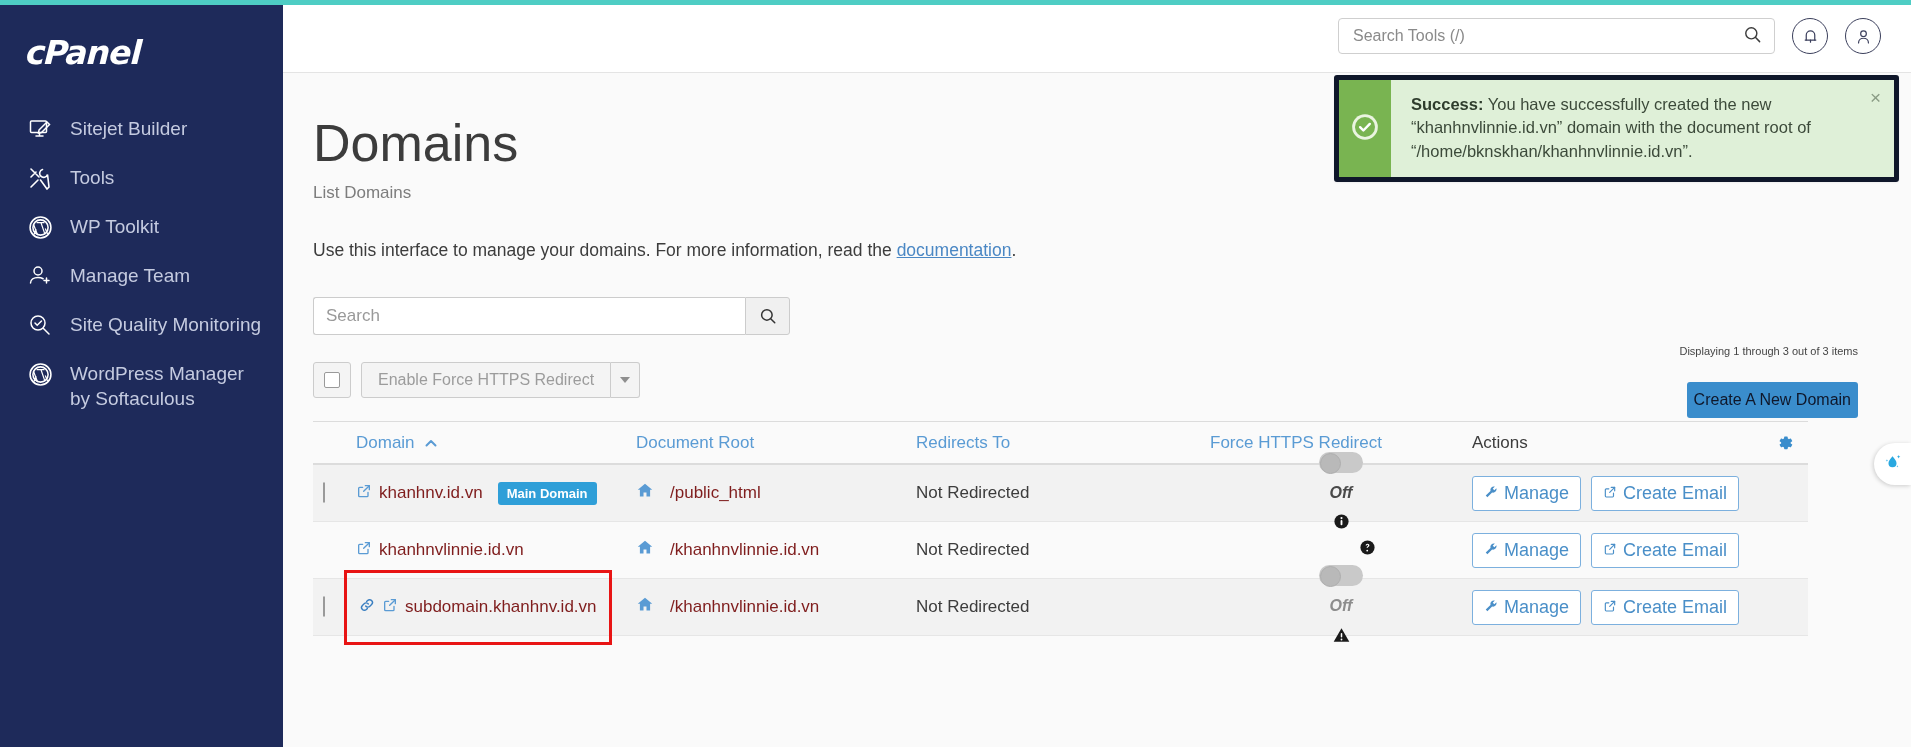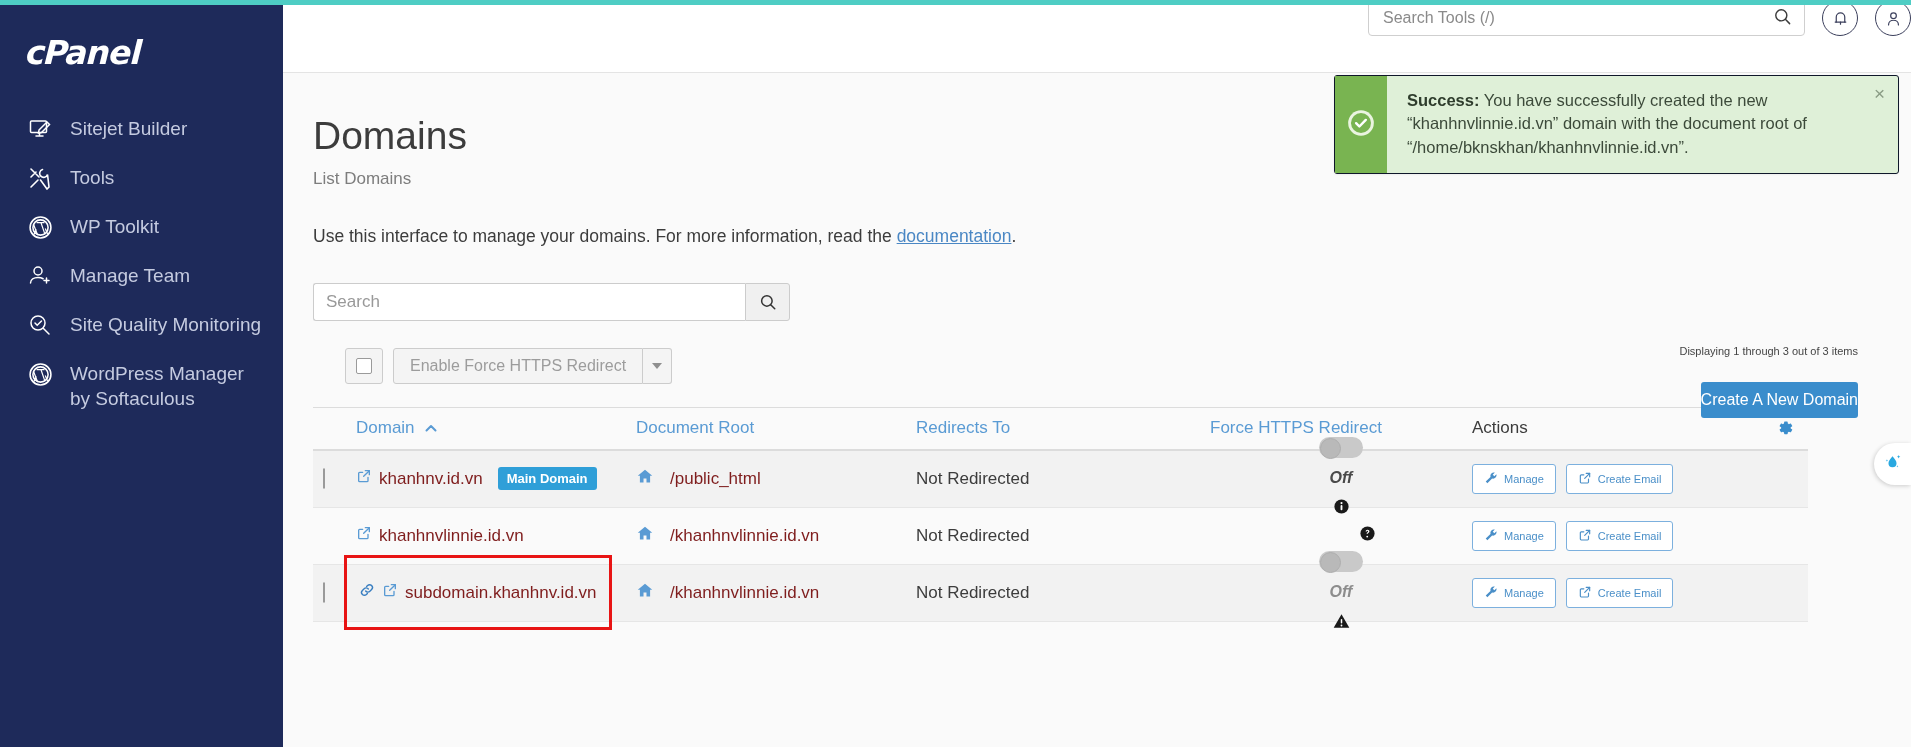--- a/index.html
+++ b/index.html
@@ -44,22 +44,22 @@
   .nav-icon svg { display: block; }
   .nav-label { padding-top: 1px; }
 
   
   .main {
     flex: 1; height: 747px; position: relative;
     background: #fafafa; overflow: hidden;
   }
   .topbar {
     height: 73px; background: #ffffff; border-bottom: 1px solid #e4e4e4;
-    display: flex; justify-content: flex-end;
-    gap: 17px; position: relative; z-index: 20;
+    display: flex; align-items: center; justify-content: flex-end;
+    padding-right: 30px; gap: 17px; position: relative; z-index: 20;
   }
   .tool-search {
     width: 437px; height: 36px; border: 1px solid #cfcfcf; border-radius: 4px;
     background: #fff; display: flex; align-items: center;
     padding: 0 12px 0 14px; gap: 8px;
   }
   .tool-search input {
     flex: 1; border: none; outline: none; font-size: 16px;
     color: #333; font-family: "Liberation Sans", sans-serif; background: transparent;
   }
@@ -67,41 +67,41 @@
   .circ-btn {
     width: 36px; height: 36px; border-radius: 50%;
     border: 1.4px solid #3b3f5c; background: #fff;
     display: flex; align-items: center; justify-content: center;
     cursor: pointer; color: #3b3f5c;
   }
 
   
   .notify {
     position: absolute; top: 75px; right: 12px; width: 565px;
-    display: flex; background: #dff0d8; border: 1px solid #0f172a;
+    display: flex; background: #dff0d8; border: 5px solid #0f172a;
     border-radius: 3px; z-index: 25; box-shadow: 0 1px 2px rgba(0,0,0,.05);
   }
   .notify-bar {
     width: 52px; min-width: 52px; background: #79b451;
     display: flex; align-items: center; justify-content: center;
   }
   .notify-body {
     padding: 13px 34px 14px 20px; font-size: 16.5px;
     color: #3c4a3a; line-height: 1.42; flex: 1;
   }
   .notify-body b { color: #2f3d2d; font-weight: 700; }
   .notify-close {
     position: absolute; top: 8px; right: 13px;
     font-size: 19px; color: #8a9c85; cursor: pointer; line-height: 1;
   }
 
   
   .content { padding: 42px 0 0 30px; position: relative; }
   .page-title {
-    font-size: 39px; color: #3c3c3c; font-weight: 400; line-height: 1.1;
+    font-size: 52px; color: #3c3c3c; font-weight: 400; line-height: 1.1;
   }
   .page-sub { font-size: 17px; color: #7d7d7d; margin-top: 11px; }
   .intro {
     font-size: 17.5px; color: #3c3c3c; margin-top: 37px;
   }
   .intro a { color: #4a87c4; text-decoration: underline; }
 
   .search-row { margin-top: 36px; display: flex; }
   .search-box {
     width: 432px; height: 38px; border: 1px solid #cccccc;
@@ -120,27 +120,27 @@
     display: flex; align-items: center; justify-content: center;
     cursor: pointer;
   }
 
   .displaying {
     position: absolute; right: 53px; top: 272px;
     font-size: 11px; color: #444;
   }
   .create-btn {
     position: absolute; right: 53px; top: 309px;
-    background: #3a8dcc; color: #ffffff; border: none; border-radius: 3px;
-    padding: 9px 0; font-size: 16px; cursor: pointer;
+    background: #3a8dcc; color: #0f172a; border: none; border-radius: 3px;
+    padding: 9px 7px; font-size: 16px; cursor: pointer;
     font-family: "Liberation Sans", sans-serif;
   }
 
   .toolbar-row {
-    margin-top: 27px; display: flex; align-items: center; gap: 10px; margin-left: 32px;
+    margin-top: 27px; display: flex; align-items: center; gap: 10px;
   }
   .cb-btn {
     width: 38px; height: 36px; border: 1px solid #cccccc; border-radius: 3px;
     background: #f4f4f4; display: flex; align-items: center; justify-content: center;
     cursor: pointer;
   }
   .cb {
     width: 16px; height: 16px; border: 1px solid #9a9a9a; border-radius: 2px;
     background: #fff; display: inline-block;
   }
@@ -201,21 +201,21 @@
     content: ""; position: absolute; left: 1px; top: 1px;
     width: 19px; height: 19px; border-radius: 50%; background: #b9b9b9;
     border: 1px solid #aeaeae;
   }
   .toggle-lbl {
     font-style: italic; font-size: 16px; color: #4a4a4a; font-weight: 600;
   }
   .act-cell { display: flex; gap: 10px; }
   .act-btn {
     border: 1px solid #7cb0de; border-radius: 3px; background: #fff;
-    color: #4a8fc8; font-size: 11px; padding: 6px 11px;
+    color: #4a8fc8; font-size: 18px; padding: 6px 11px;
     display: flex; align-items: center; gap: 6px; cursor: pointer;
     font-family: "Liberation Sans", sans-serif; white-space: nowrap;
   }
   .rowcb {
     width: 15px; height: 15px; border: 1px solid #9a9a9a;
     border-radius: 2px; background: #fff; cursor: pointer;
   }
   .hl-box {
     border: 3px solid #e81414; padding: 24px 12px; margin-left: -12px;
     display: inline-flex; align-items: center; gap: 7px;

